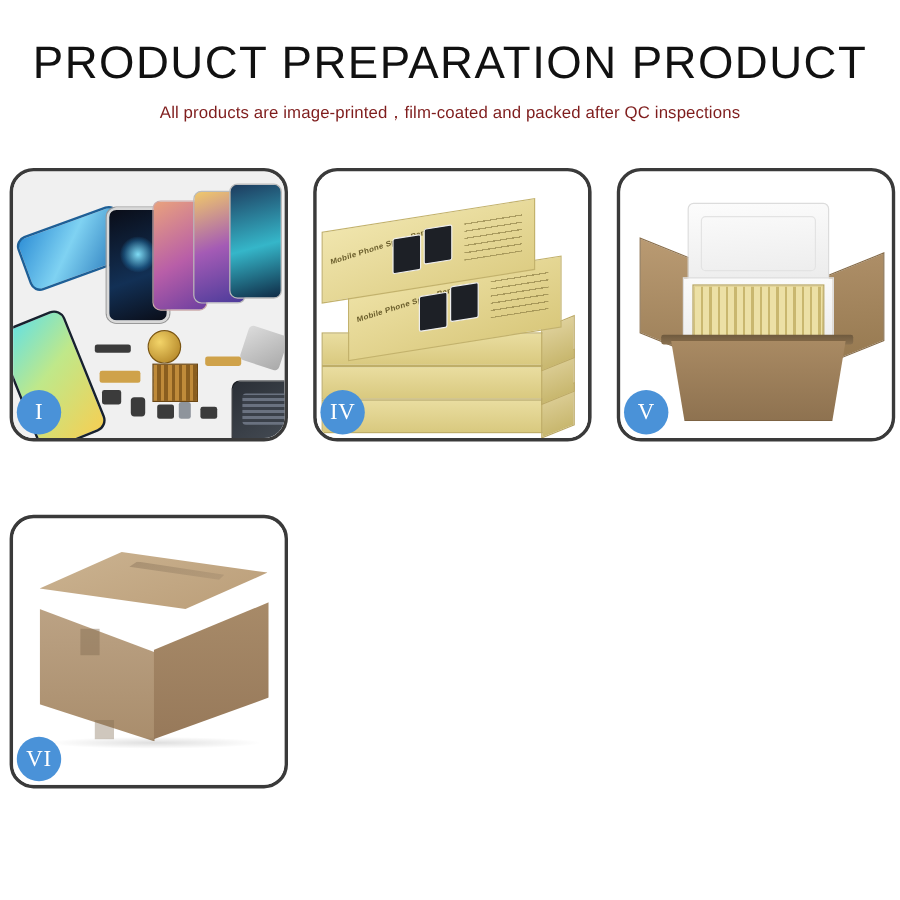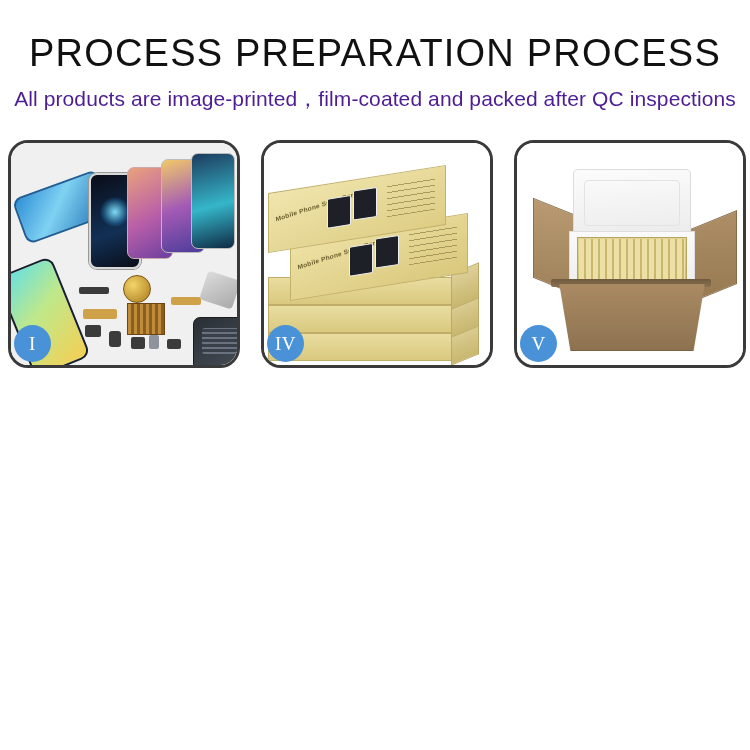--- a/index.html
+++ b/index.html
@@ -12,21 +12,21 @@
   }
   .page{width:750px;height:750px;position:relative;}
 
   
   .header{text-align:center;padding-top:34px;}
   .title{
     font-size:38px;letter-spacing:1.2px;color:#111;
     font-weight:400;line-height:1;white-space:nowrap;
   }
   .subtitle{
-    margin-top:13px;font-size:21px;color:#4c1d95;
+    margin-top:13px;font-size:14px;color:#7f1d1d;
     font-weight:400;white-space:nowrap;letter-spacing:.1px;
   }
 
   
   .grid{
     position:absolute;left:8px;top:140px;
     width:734px;
     display:grid;
     grid-template-columns:232px 232px 232px;
     grid-template-rows:228px 228px;
@@ -215,21 +215,21 @@
     background:rgba(130,108,82,.38);}
   .k-shadow{position:absolute;left:28px;top:182px;width:180px;height:10px;
     background:radial-gradient(ellipse,rgba(0,0,0,.13),transparent 70%);}
 </style>
 </head>
 <body>
 
 <div class="page">
 
   <div class="header">
-    <div class="title">PROCESS PREPARATION PROCESS</div>
+    <div class="title">PRODUCT PREPARATION PRODUCT</div>
     <div class="subtitle">All products are image-printed，film-coated and packed after QC inspections</div>
   </div>
 
   <div class="grid">
 
     <div class="card">
       <div class="card-inner c1">
         <div class="ph ph1"></div>
         <div class="ph ph2"></div>
         <div class="ph ph3"></div>
@@ -291,15 +291,27 @@
         <div class="v-flapR"></div>
         <div class="v-foamlid"></div>
         <div class="v-foam"></div>
         <div class="v-inner"></div>
         <div class="v-rim"></div>
         <div class="v-body"></div>
       </div>
       <div class="badge">V</div>
     </div>
 
+    <div class="card">
+      <div class="card-inner c6">
+        <div class="k-top"></div>
+        <div class="k-left"></div>
+        <div class="k-right"></div>
+        <div class="k-seam"></div>
+        <div class="k-tab1"></div>
+        <div class="k-tab2"></div>
+        <div class="k-shadow"></div>
+      </div>
+      <div class="badge">VI</div>
+    </div>
 
   </div>
 </div>
 
 </body></html>

